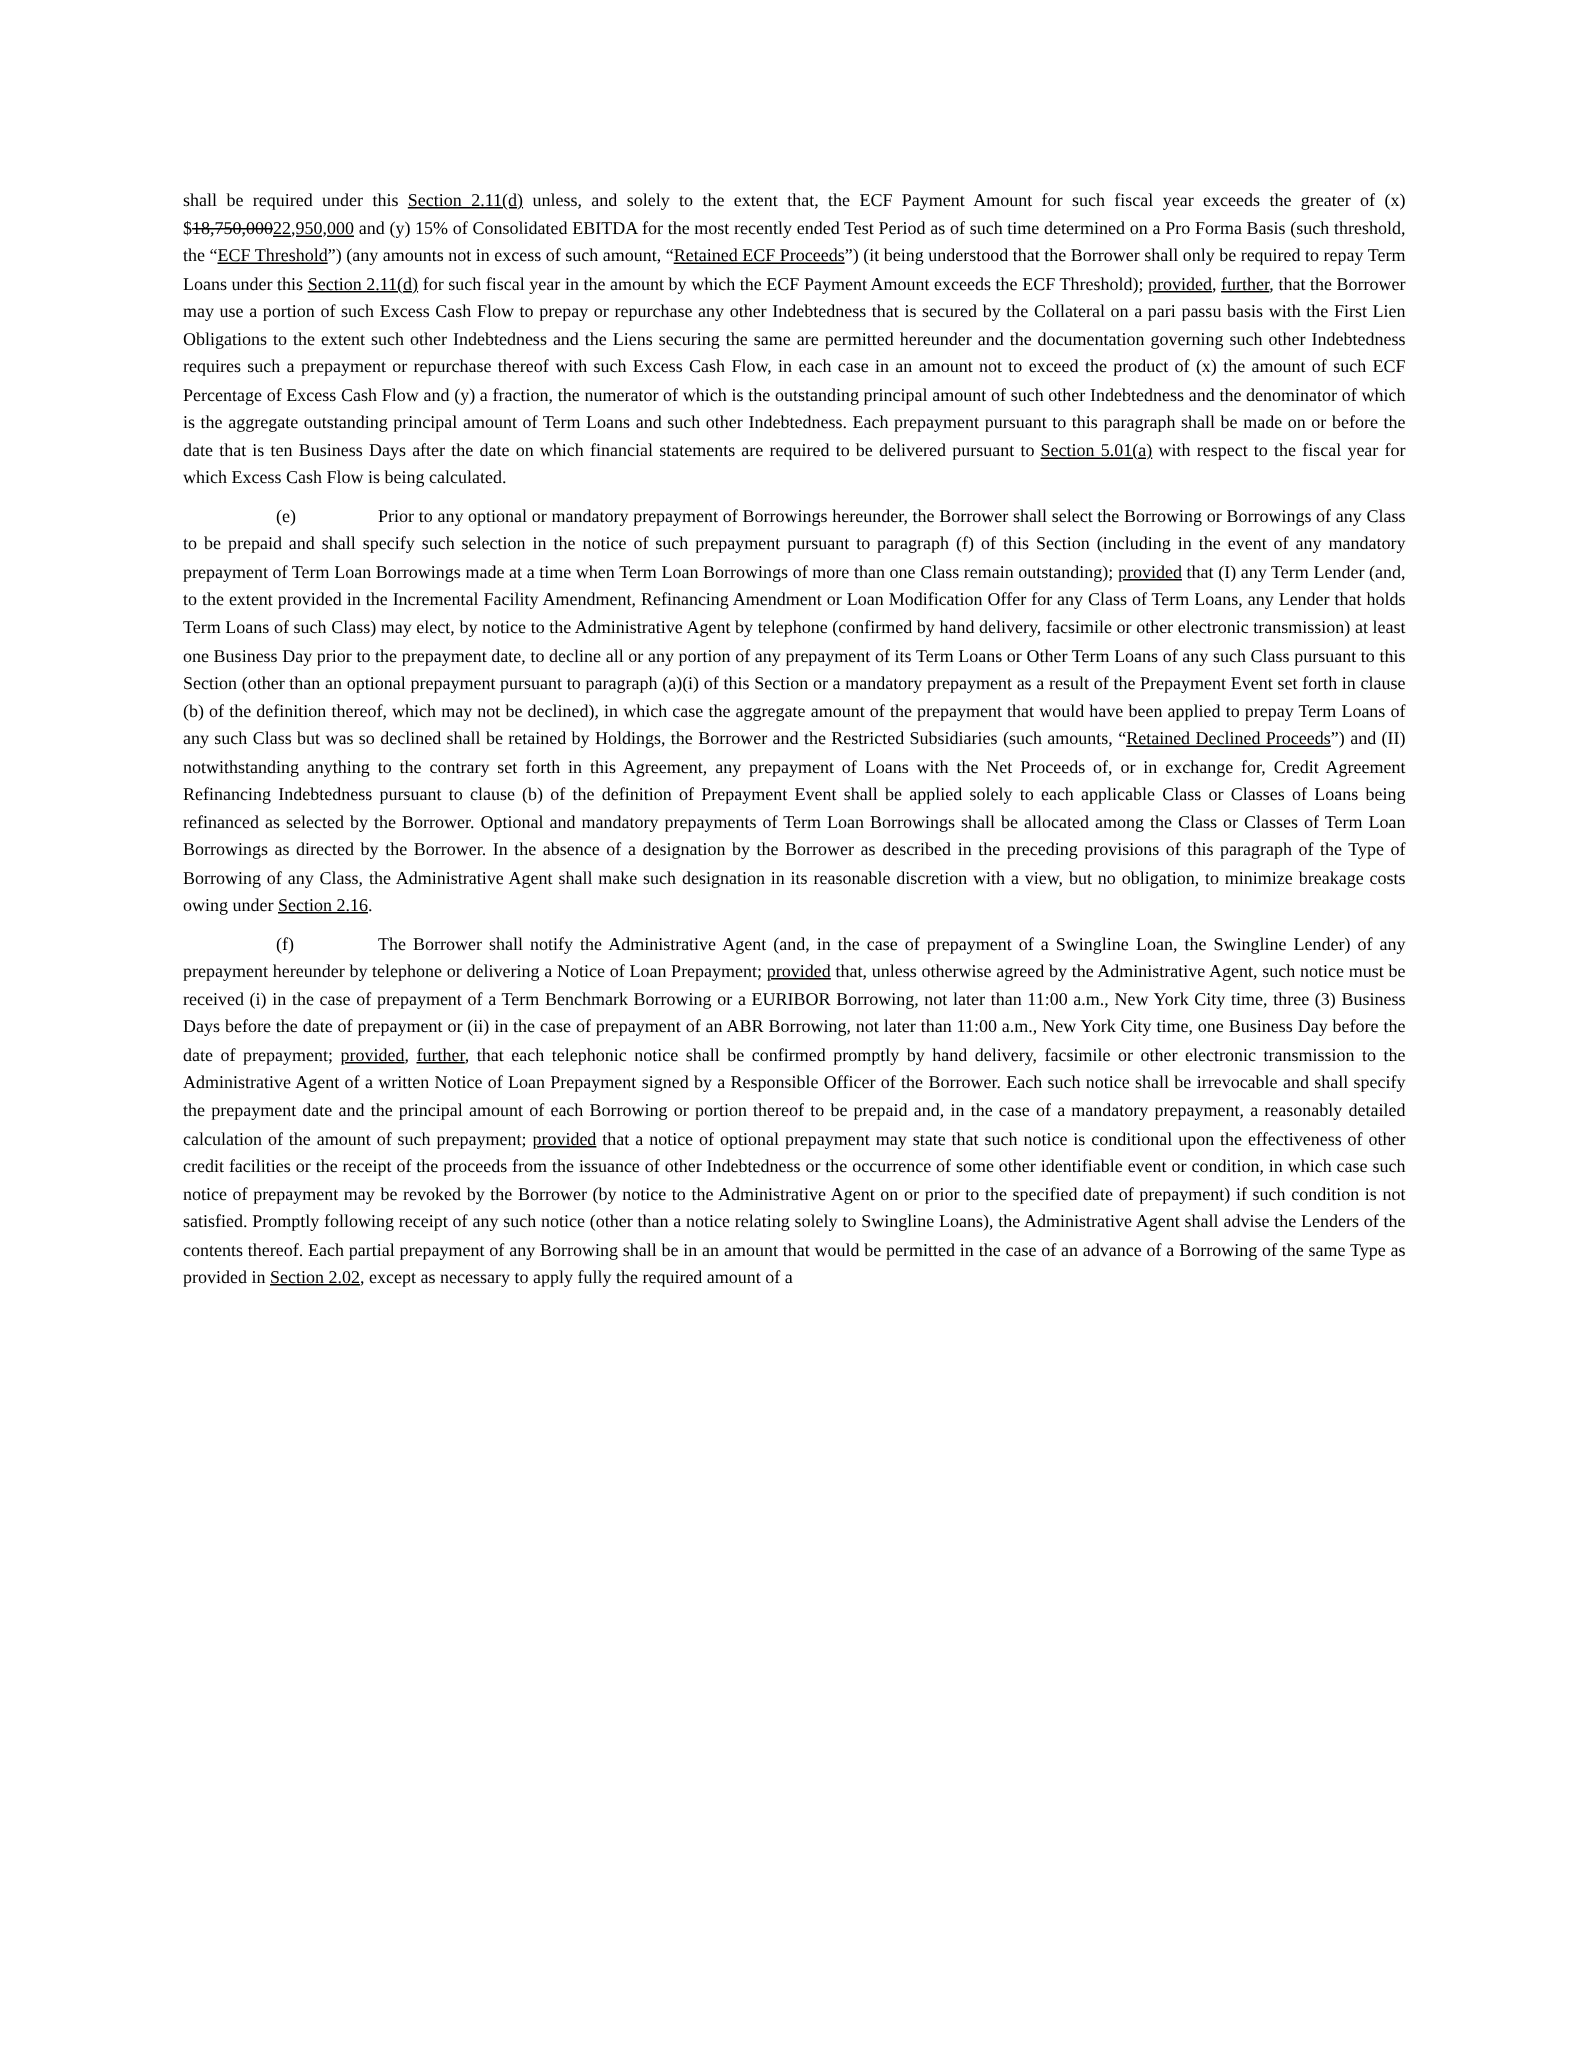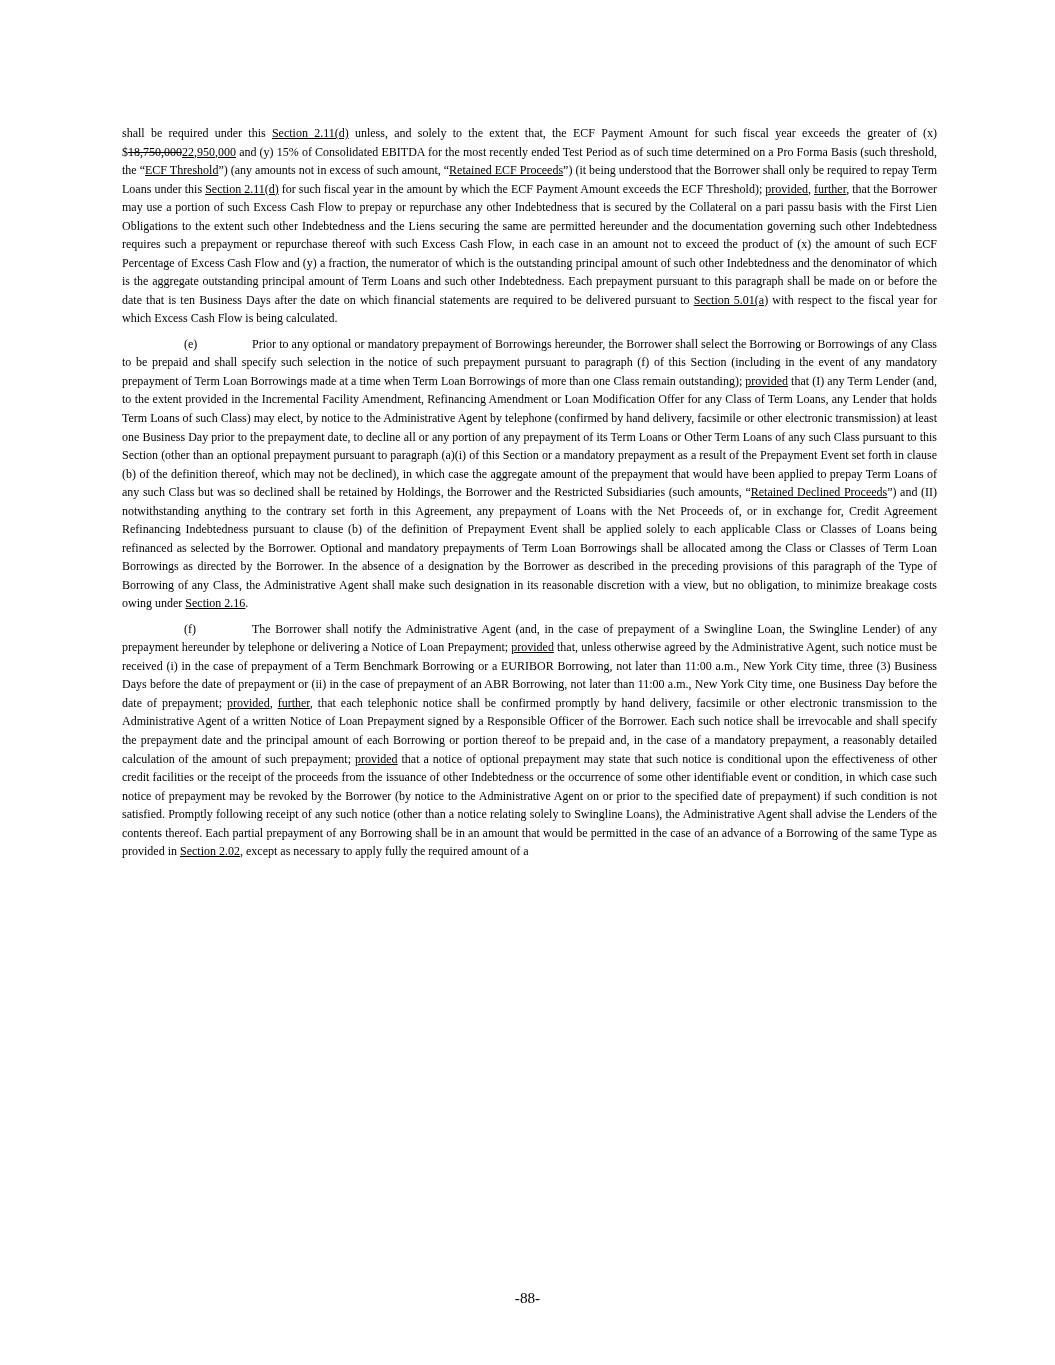--- a/index.html
+++ b/index.html
@@ -61,14 +61,13 @@
 </style>
 </head>
 <body>
 
 <div class="page">
   <div class="doc-body" id="doc-body">
       <p class="para"><span>shall be required under this </span><span class="u">Section 2.11(d)</span><span> unless, and solely to the extent that, the ECF Payment Amount for such fiscal year exceeds the greater of (x) $</span><span class="strike">18,750,000</span><span class="ins">22,950,000</span><span> and (y) 15% of Consolidated EBITDA for the most recently ended Test Period as of such time determined on a Pro Forma Basis (such threshold, the “</span><span class="u">ECF Threshold</span><span>”) (any amounts not in excess of such amount, “</span><span class="u">Retained ECF Proceeds</span><span>”) (it being understood that the Borrower shall only be required to repay Term Loans under this </span><span class="u">Section 2.11(d)</span><span> for such fiscal year in the amount by which the ECF Payment Amount exceeds the ECF Threshold); </span><span class="u">provided</span><span>, </span><span class="u">further</span><span>, that the Borrower may use a portion of such Excess Cash Flow to prepay or repurchase any other Indebtedness that is secured by the Collateral on a pari passu basis with the First Lien Obligations to the extent such other Indebtedness and the Liens securing the same are permitted hereunder and the documentation governing such other Indebtedness requires such a prepayment or repurchase thereof with such Excess Cash Flow, in each case in an amount not to exceed the product of (x) the amount of such ECF Percentage of Excess Cash Flow and (y) a fraction, the numerator of which is the outstanding principal amount of such other Indebtedness and the denominator of which is the aggregate outstanding principal amount of Term Loans and such other Indebtedness.  Each prepayment pursuant to this paragraph shall be made on or before the date that is ten Business Days after the date on which financial statements are required to be delivered pursuant to </span><span class="u">Section 5.01(a)</span><span> with respect to the fiscal year for which Excess Cash Flow is being calculated.</span></p>
       <p class="para"><span class="indent-lead"></span><span class="lbl">(e)</span><span>Prior to any optional or mandatory prepayment of Borrowings hereunder, the Borrower shall select the Borrowing or Borrowings of any Class to be prepaid and shall specify such selection in the notice of such prepayment pursuant to paragraph (f) of this Section (including in the event of any mandatory prepayment of Term Loan Borrowings made at a time when Term Loan Borrowings of more than one Class remain outstanding); </span><span class="u">provided</span><span> that (I) any Term Lender (and, to the extent provided in the Incremental Facility Amendment, Refinancing Amendment or Loan Modification Offer for any Class of Term Loans, any Lender that holds Term Loans of such Class) may elect, by notice to the Administrative Agent by telephone (confirmed by hand delivery, facsimile or other electronic transmission) at least one Business Day prior to the prepayment date, to decline all or any portion of any prepayment of its Term Loans or Other Term Loans of any such Class pursuant to this Section (other than an optional prepayment pursuant to paragraph (a)(i) of this Section or a mandatory prepayment as a result of the Prepayment Event set forth in clause (b) of the definition thereof, which may not be declined), in which case the aggregate amount of the prepayment that would have been applied to prepay Term Loans of any such Class but was so declined shall be retained by Holdings, the Borrower and the Restricted Subsidiaries (such amounts, “</span><span class="u">Retained Declined Proceeds</span><span>”) and (II) notwithstanding anything to the contrary set forth in this Agreement, any prepayment of Loans with the Net Proceeds of, or in exchange for, Credit Agreement Refinancing Indebtedness pursuant to clause (b) of the definition of Prepayment Event shall be applied solely to each applicable Class or Classes of Loans being refinanced as selected by the Borrower.  Optional and mandatory prepayments of Term Loan Borrowings shall be allocated among the Class or Classes of Term Loan Borrowings as directed by the Borrower. In the absence of a designation by the Borrower as described in the preceding provisions of this paragraph of the Type of Borrowing of any Class, the Administrative Agent shall make such designation in its reasonable discretion with a view, but no obligation, to minimize breakage costs owing under </span><span class="u">Section 2.16</span><span>.</span></p>
       <p class="para"><span class="indent-lead"></span><span class="lbl">(f)</span><span>The Borrower shall notify the Administrative Agent (and, in the case of prepayment of a Swingline Loan, the Swingline Lender) of any prepayment hereunder by telephone or delivering a Notice of Loan Prepayment; </span><span class="u">provided</span><span> that, unless otherwise agreed by the Administrative Agent, such notice must be received (i) in the case of prepayment of a Term Benchmark Borrowing or a EURIBOR Borrowing, not later than 11:00 a.m., New York City time, three (3) Business Days before the date of prepayment or (ii) in the case of prepayment of an ABR Borrowing, not later than 11:00 a.m., New York City time, one Business Day before the date of prepayment; </span><span class="u">provided</span><span>, </span><span class="u">further</span><span>, that each telephonic notice shall be confirmed promptly by hand delivery, facsimile or other electronic transmission to the Administrative Agent of a written Notice of Loan Prepayment signed by a Responsible Officer of the Borrower.  Each such notice shall be irrevocable and shall specify the prepayment date and the principal amount of each Borrowing or portion thereof to be prepaid and, in the case of a mandatory prepayment, a reasonably detailed calculation of the amount of such prepayment; </span><span class="u">provided</span><span> that a notice of optional prepayment may state that such notice is conditional upon the effectiveness of other credit facilities or the receipt of the proceeds from the issuance of other Indebtedness or the occurrence of some other identifiable event or condition, in which case such notice of prepayment may be revoked by the Borrower (by notice to the Administrative Agent on or prior to the specified date of prepayment) if such condition is not satisfied.  Promptly following receipt of any such notice (other than a notice relating solely to Swingline Loans), the Administrative Agent shall advise the Lenders of the contents thereof.  Each partial prepayment of any Borrowing shall be in an amount that would be permitted in the case of an advance of a Borrowing of the same Type as provided in </span><span class="u">Section 2.02</span><span>, except as necessary to apply fully the required amount of a</span></p>
     </div>
-  <div class="footer">-88-</div>
 </div>
 
 </body></html>

